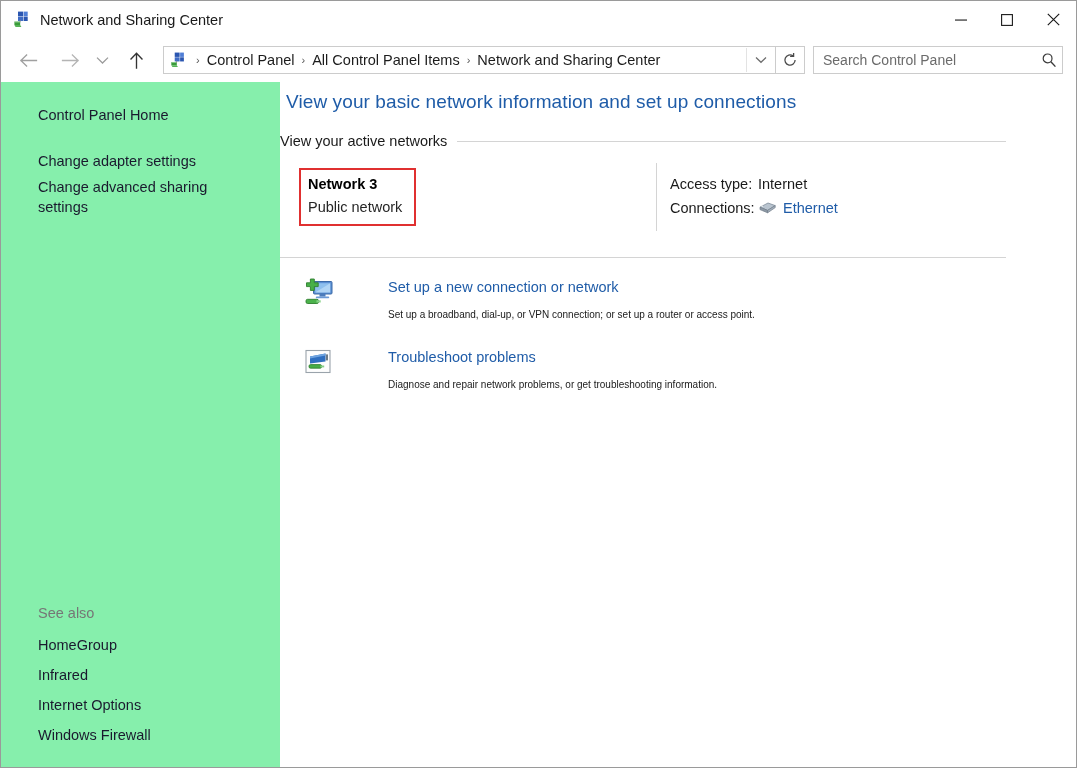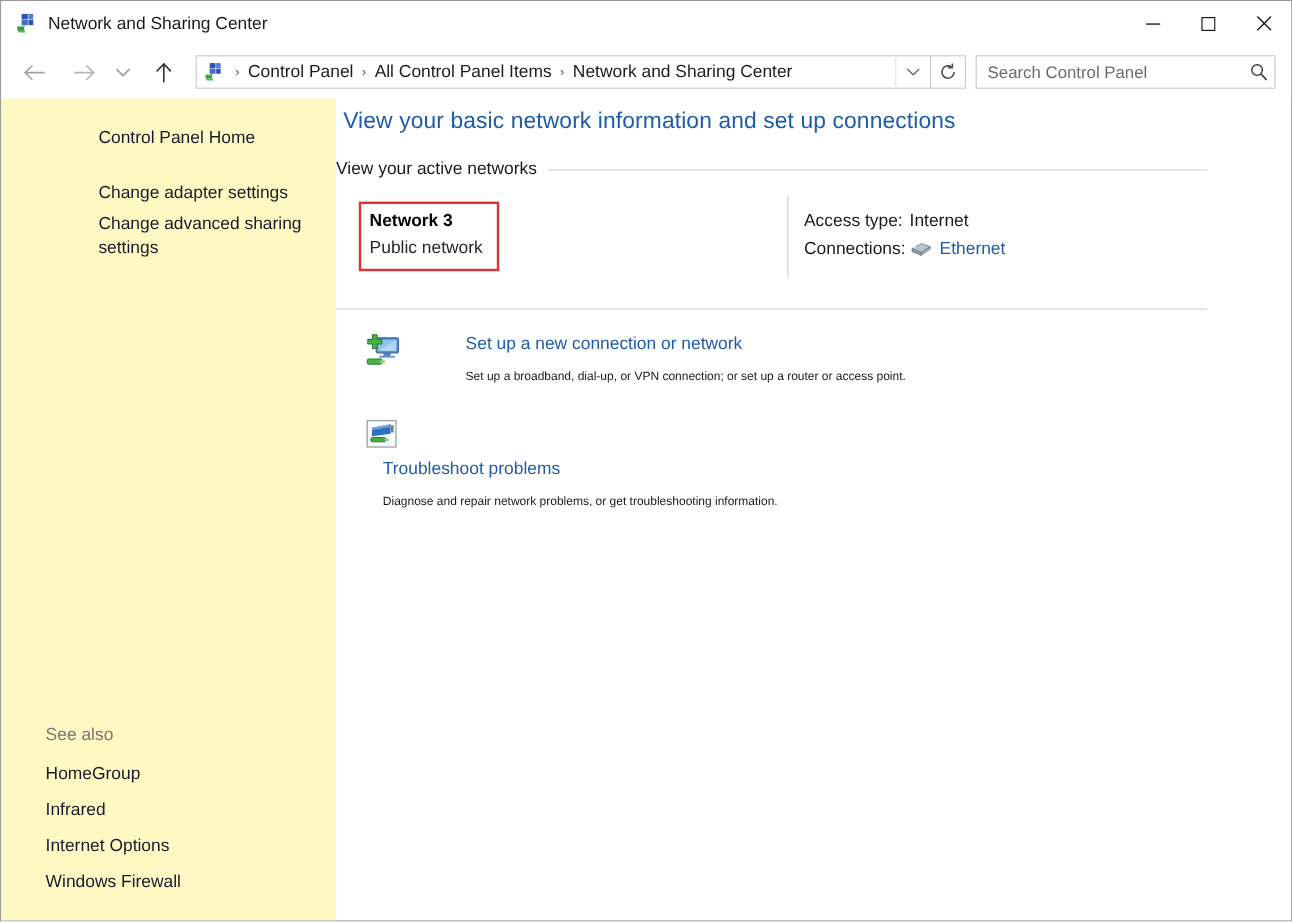--- a/index.html
+++ b/index.html
@@ -187,25 +187,24 @@
   .content {
     position: absolute;
     left: 0; top: 81px;
     width: 100%;
     bottom: 0;
     display: flex;
   }
   .sidebar {
     width: 279px;
     flex: 0 0 279px;
-    background: #fef9c3;
+    background: #86efac;
     position: relative;
     padding-top: 20px;
     box-sizing: border-box;
-    padding-left: 44px;
   }
   .side-link {
     display: block;
     font-size: 14.5px;
     color: #1a1a2e;
     padding: 3px 0 3px 37px;
     line-height: 20px;
     text-decoration: none;
     cursor: default;
     max-width: 215px;
@@ -341,21 +340,21 @@
     position: relative;
   }
   .task-body { padding-top: 1px; margin-left: 39px; }
   .task-title { font-size: 14.5px; line-height: 20px; }
   .task-desc {
     font-size: 10px;
     color: #1a1a1a;
     margin-top: 8px;
     line-height: 19px;
   }
-  .task.second { margin-top: 22px; flex-direction: column; }
+  .task.second { margin-top: 22px; }
 </style>
 </head>
 <body>
 
 <div class="window">
 
   <div class="titlebar">
     <div class="titlebar-left">
       <span class="title-icon">
         <svg width="18" height="18" viewBox="0 0 18 18">

